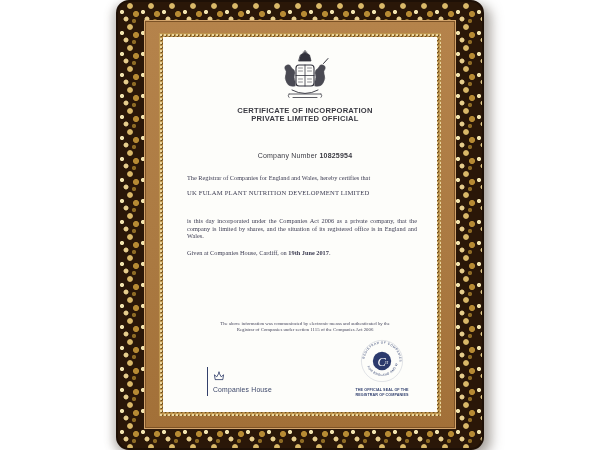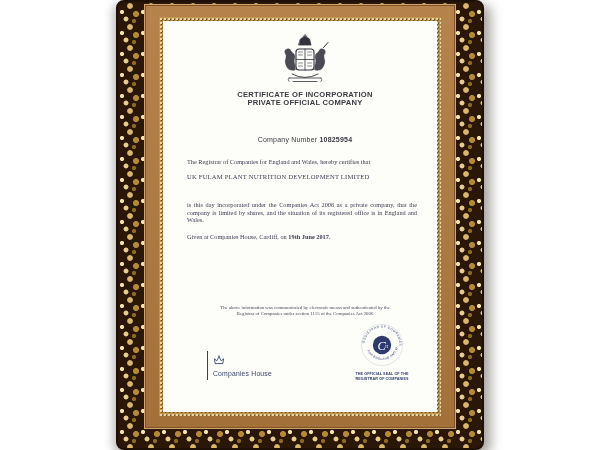--- a/index.html
+++ b/index.html
@@ -6,22 +6,22 @@
   body{
     width:600px;height:450px;background:#ffffff;
     font-family:"Liberation Sans",sans-serif;
     -webkit-font-smoothing:antialiased;
   }
   .scene{position:relative;width:600px;height:450px;background:#ffffff;overflow:hidden;}
 
   
   .frame{
     position:absolute;left:116px;top:0;width:368px;height:450px;box-sizing:border-box;
-    border:2px solid #1e1006;border-radius:8px;
-    padding:2px 26px 19px 26px;
+    border:2px solid #1e1006;border-radius:13px;
+    padding:18px 26px 19px 26px;
     background-color:#2a1708;
     background-image:
       radial-gradient(circle at 4px 10px,  #f1e3ae 0 1.6px, rgba(0,0,0,0) 2.5px),
       radial-gradient(circle at 12px 4px,  #d9b868 0 2.4px, rgba(0,0,0,0) 3.3px),
       radial-gradient(circle at 18px 12px, #b68a33 0 2.6px, rgba(0,0,0,0) 3.5px),
       radial-gradient(circle at 8px 17px,  #e6cd8c 0 2.0px, rgba(0,0,0,0) 2.9px),
       radial-gradient(circle at 16px 19px, #8d6a24 0 1.7px, rgba(0,0,0,0) 2.5px);
     background-size:21px 21px;
     box-shadow:7px 5px 12px rgba(90,80,70,.5), -4px 3px 9px rgba(90,80,70,.3);
   }
@@ -102,21 +102,21 @@
 
                 <path d="M24 40 q13 7 26 0" stroke-width="0.9"></path>
                 <path d="M21 44 h32 M25 47.5 h24" stroke-width="0.8"></path>
                 <path d="M21 44 q-2 2 0 3.5 M53 44 q2 2 0 3.5" stroke-width="0.7"></path>
               </g>
             </svg>
           </div>
 
           <div class="centered title">
             <div>CERTIFICATE OF INCORPORATION</div>
-            <div>PRIVATE OFFICIAL COMPANY</div>
+            <div>PRIVATE LIMITED OFFICIAL</div>
           </div>
 
           <div class="centered co-number">
             <span>Company Number</span>
             <b>10825954</b>
           </div>
 
           <div class="bodyline serif registrar">The Registrar of Companies for England and Wales, hereby certifies that</div>
           <div class="bodyline serif co-name">UK FULAM PLANT NUTRITION DEVELOPMENT LIMITED</div>
           <div class="bodyline serif paragraph">is this day incorporated under the Companies Act 2006 as a private company, that the company is limited by shares, and the situation of its registered office is in England and Wales.</div>

